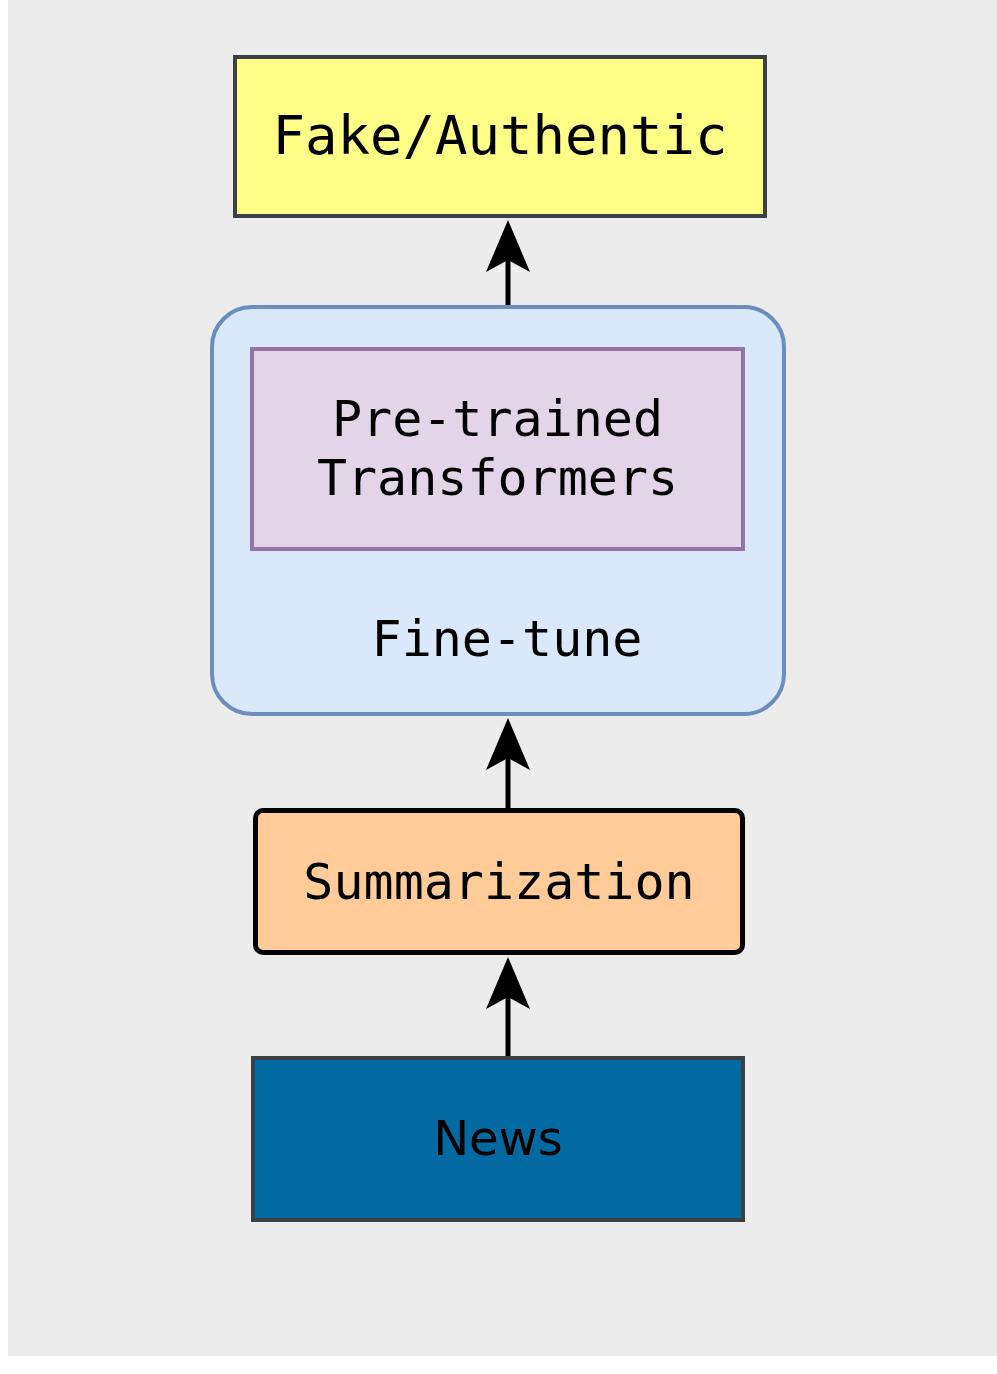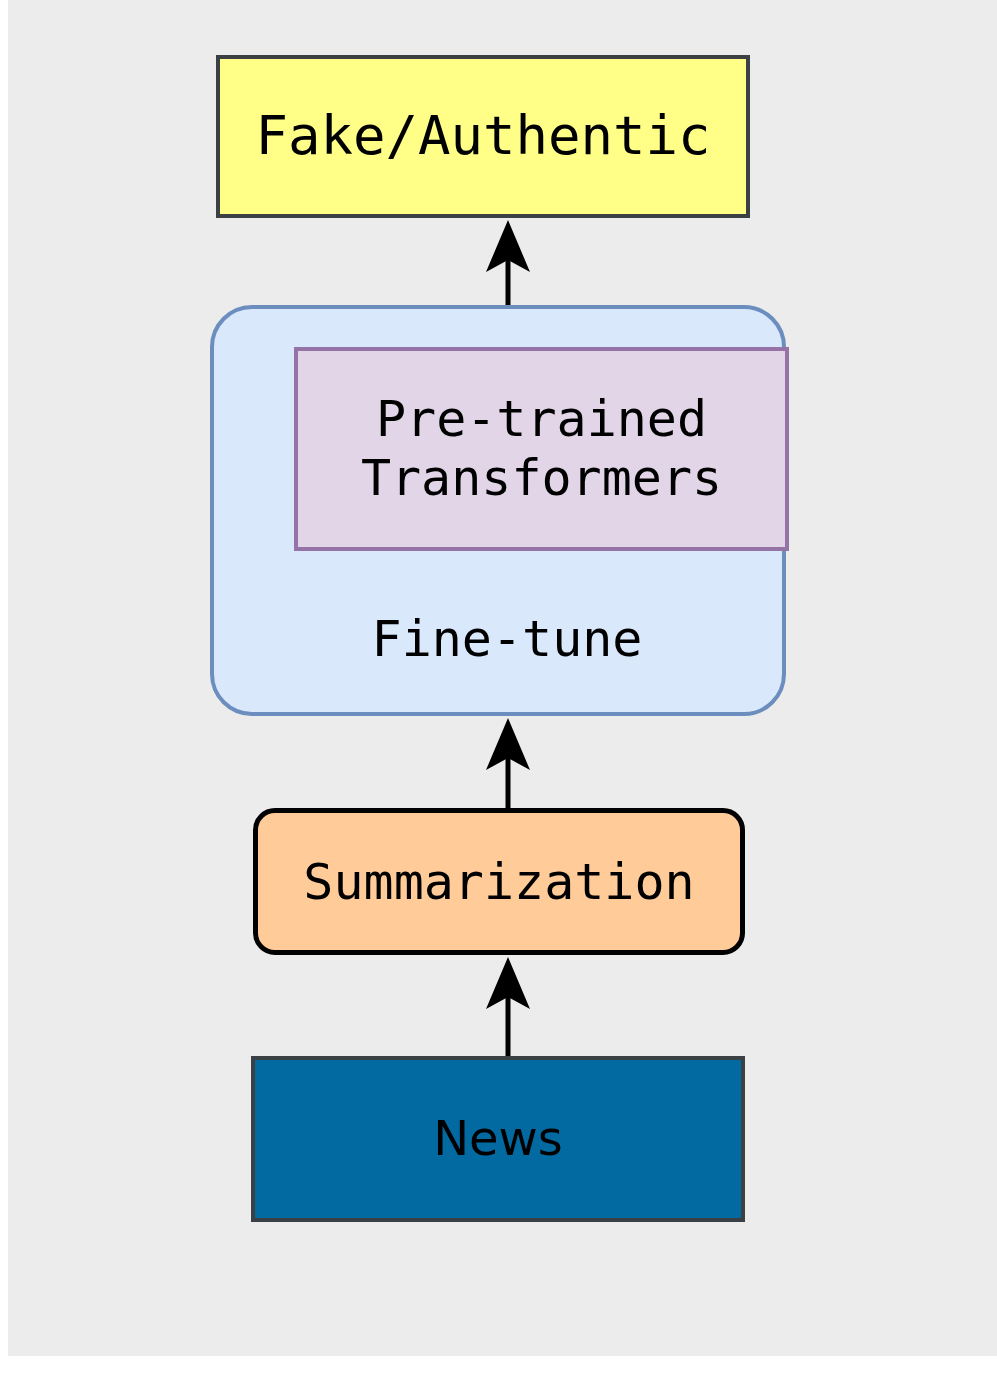--- a/index.html
+++ b/index.html
@@ -30,21 +30,21 @@
     align-items: center;
     justify-content: center;
     text-align: center;
     color: #000000;
     line-height: 1.16;
     white-space: pre-line;
   }
 
   
   #node-output {
-    left: 208px;
+    left: 225px;
     top: 55px;
     width: 534px;
     height: 163px;
     background: #ffff88;
     border: 4px solid #3b4044;
     font-size: 54px;
     letter-spacing: 0px;
   }
 
   
@@ -69,32 +69,31 @@
   
   #node-pretrained {
     left: 242px;
     top: 347px;
     width: 495px;
     height: 204px;
     background: #e1d5e7;
     border: 4px solid #9673a6;
     font-size: 50px;
     line-height: 1.18;
-    margin-left: 44px;
   }
 
   
   #node-summarization {
     left: 245px;
     top: 808px;
     width: 492px;
     height: 147px;
     background: #ffcc99;
     border: 5px solid #000000;
-    border-radius: 22px;
+    border-radius: 10px;
     font-size: 50px;
   }
 
   
   #node-news {
     left: 243px;
     top: 1056px;
     width: 494px;
     height: 166px;
     background: #0369a1;

